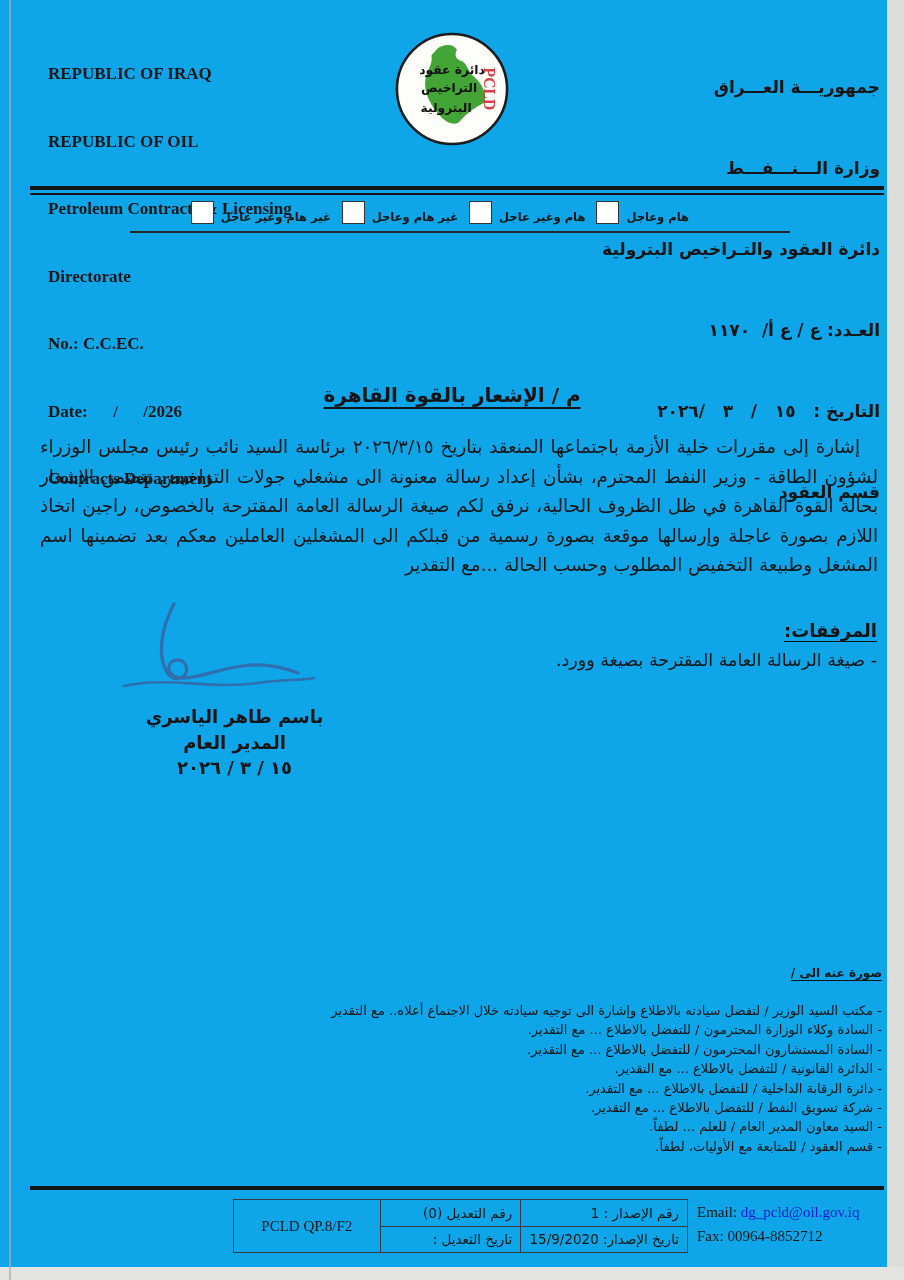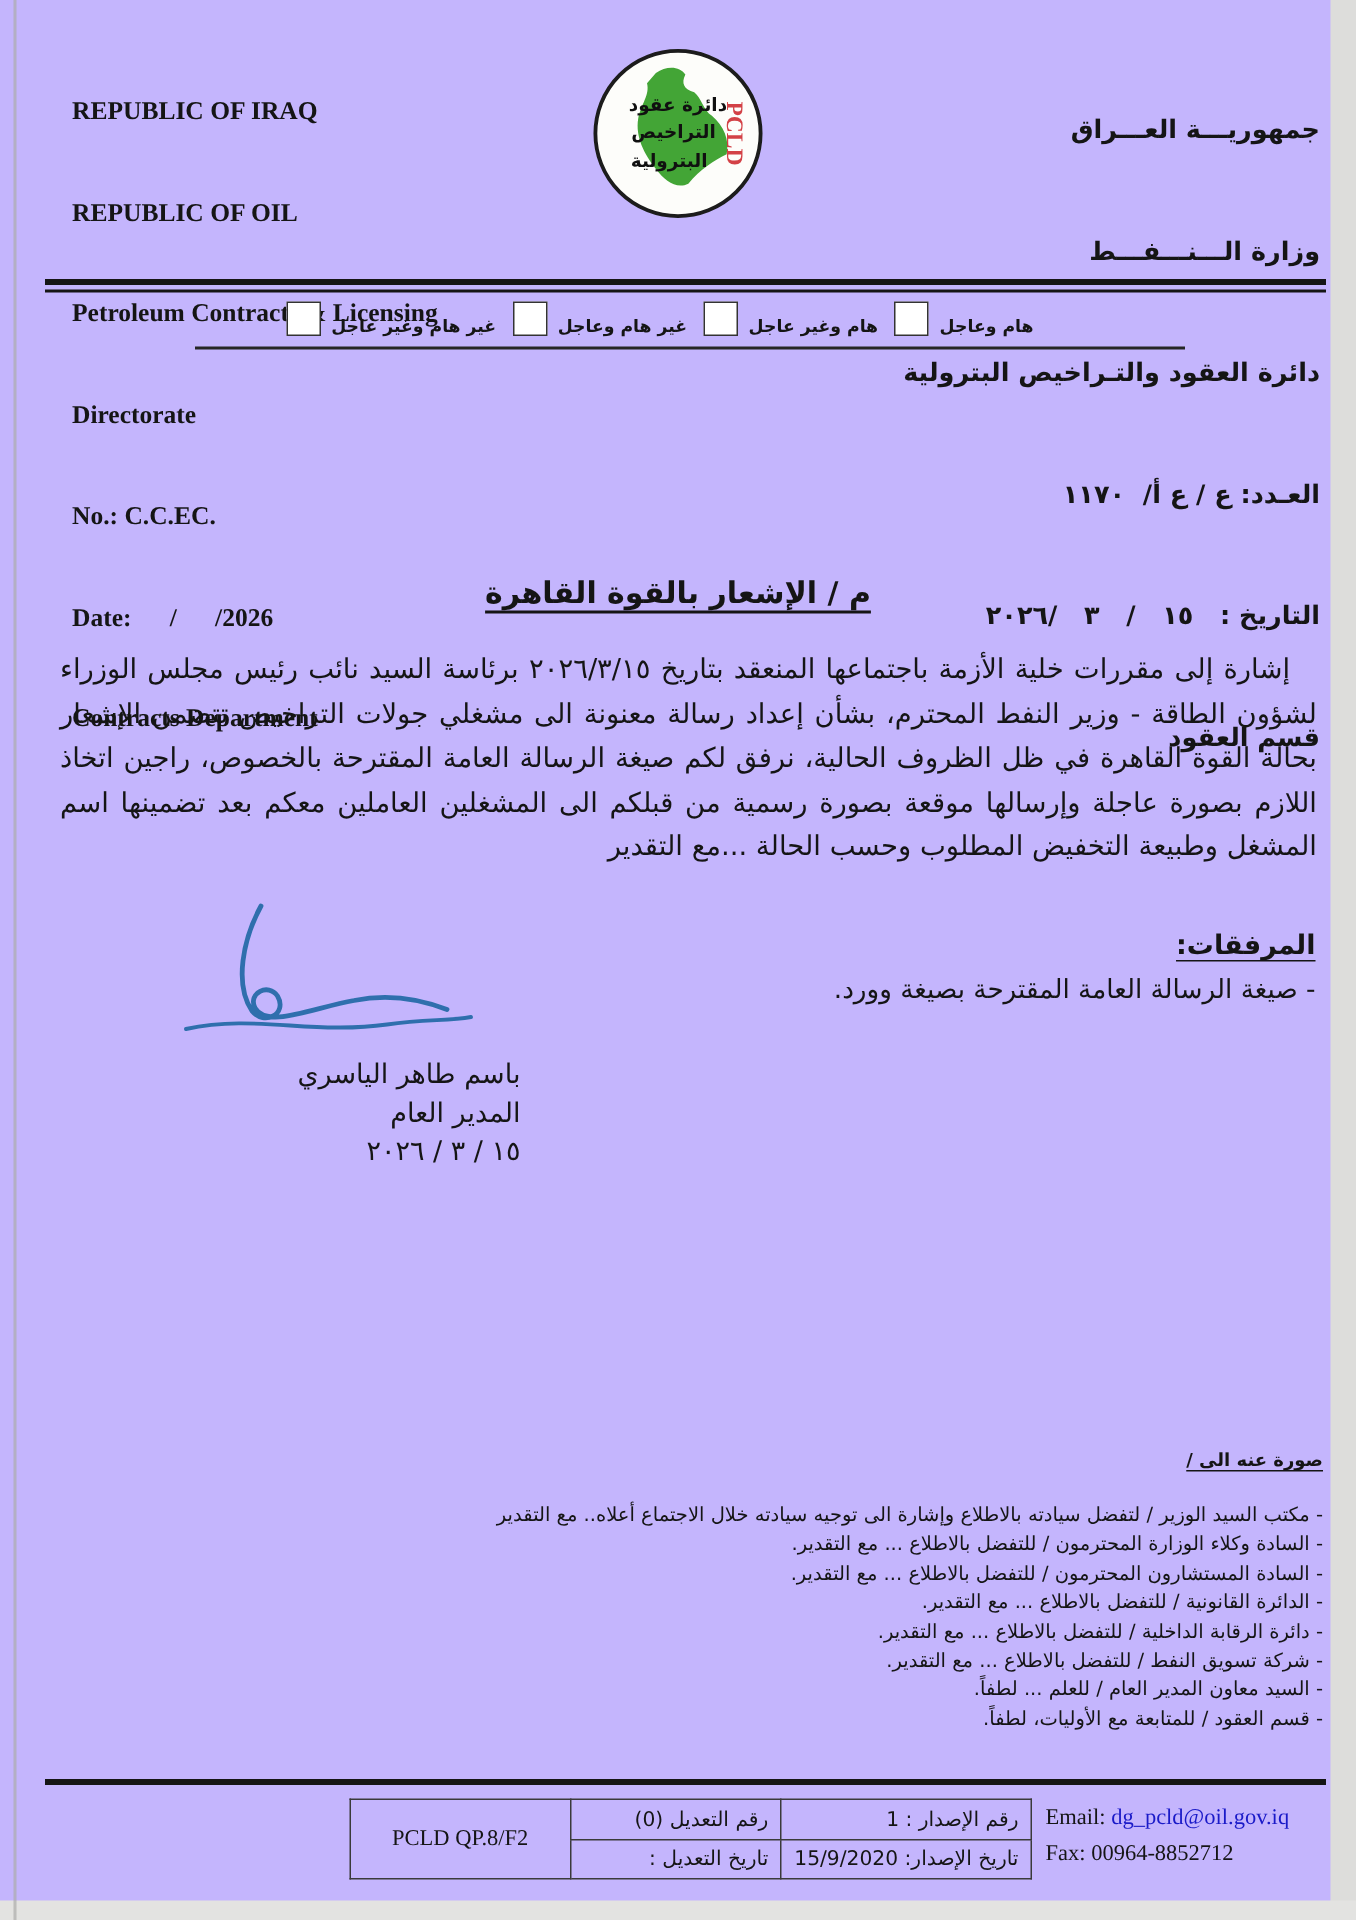--- a/index.html
+++ b/index.html
@@ -1,17 +1,17 @@
 <!DOCTYPE html>
 <html><head>
 <meta charset="utf-8">
 <style>
   html,body{margin:0;padding:0;background:#c8c8c6;}
   .page{
-    position:relative;width:904px;height:1280px;background:#c4b5fd;
+    position:relative;width:904px;height:1280px;background:#0ea5e9;
     overflow:hidden;font-family:"DejaVu Sans",sans-serif;color:#151515;
   }
   
   .scan-edge-right{position:absolute;right:0;top:0;width:17px;height:100%;background:#dddddb;}
   .scan-edge-bottom{position:absolute;left:0;bottom:0;width:100%;height:13px;background:#e3e3e1;}
   .scan-line-left{position:absolute;left:9px;top:0;width:2px;height:100%;background:#adadab;opacity:.7;}
 
   
   .header-en{position:absolute;left:48px;top:18px;width:340px;
     font-family:"Liberation Serif",serif;font-weight:bold;font-size:17px;line-height:22.5px;
@@ -44,22 +44,22 @@
     text-align:justify;font-size:18.3px;line-height:29.6px;text-indent:18px;}
 
   
   .attachments{position:absolute;right:27px;top:620px;width:460px;direction:rtl;text-align:right;}
   .attachments-title{font-size:18px;font-weight:bold;text-decoration:underline;
     text-underline-offset:4px;margin-bottom:6px;}
   .attachment-item{font-size:17.5px;line-height:26px;}
 
   
   .signature-svg{position:absolute;left:112px;top:600px;width:220px;height:102px;}
-  .signature-block{position:absolute;left:122px;top:704px;width:225px;
-    font-weight:normal;font-size:18px;line-height:25.5px;direction:rtl;}
+  .signature-block{position:absolute;left:122px;top:704px;width:225px;text-align:center;
+    font-weight:bold;font-size:18px;line-height:25.5px;direction:rtl;}
 
   
   .cc{position:absolute;right:22px;top:966px;width:620px;direction:rtl;text-align:right;}
   .cc-title{font-size:12px;font-weight:bold;text-decoration:underline;
     text-underline-offset:3px;margin-bottom:21px;}
   .cc-item{font-size:13px;line-height:19.4px;}
 
   .rule-thick2{position:absolute;left:30px;top:1186px;width:854px;height:4px;background:#151515;}
 
   

